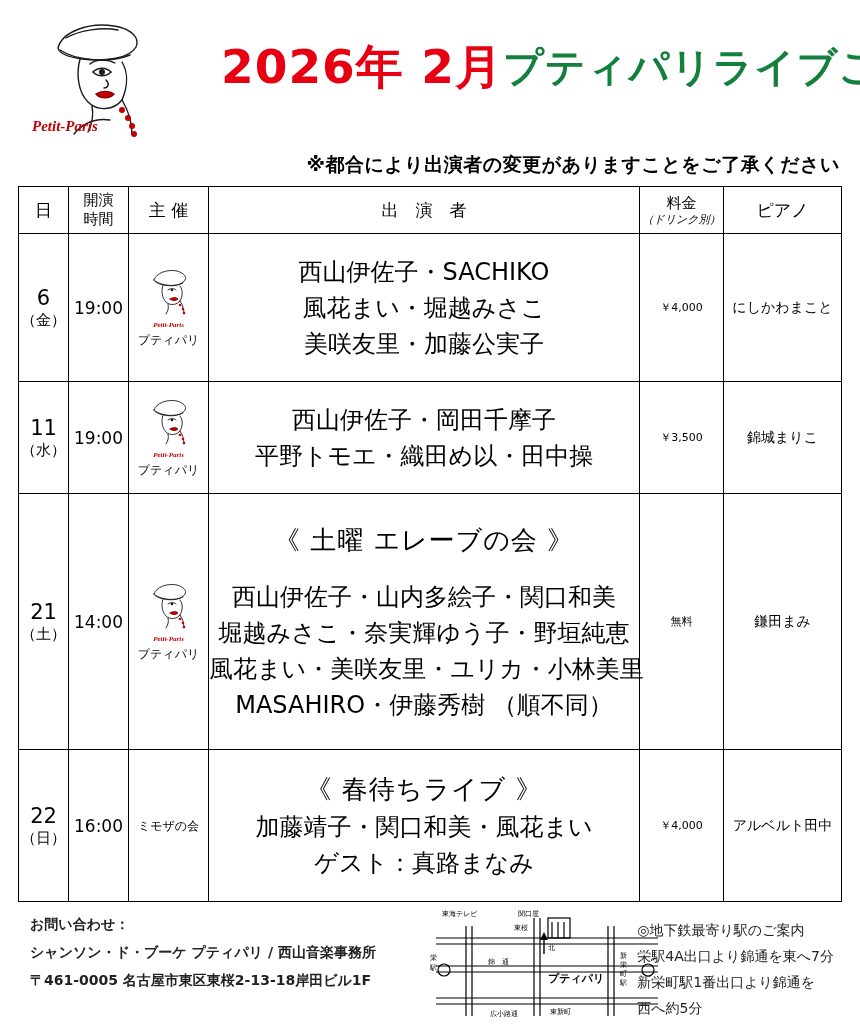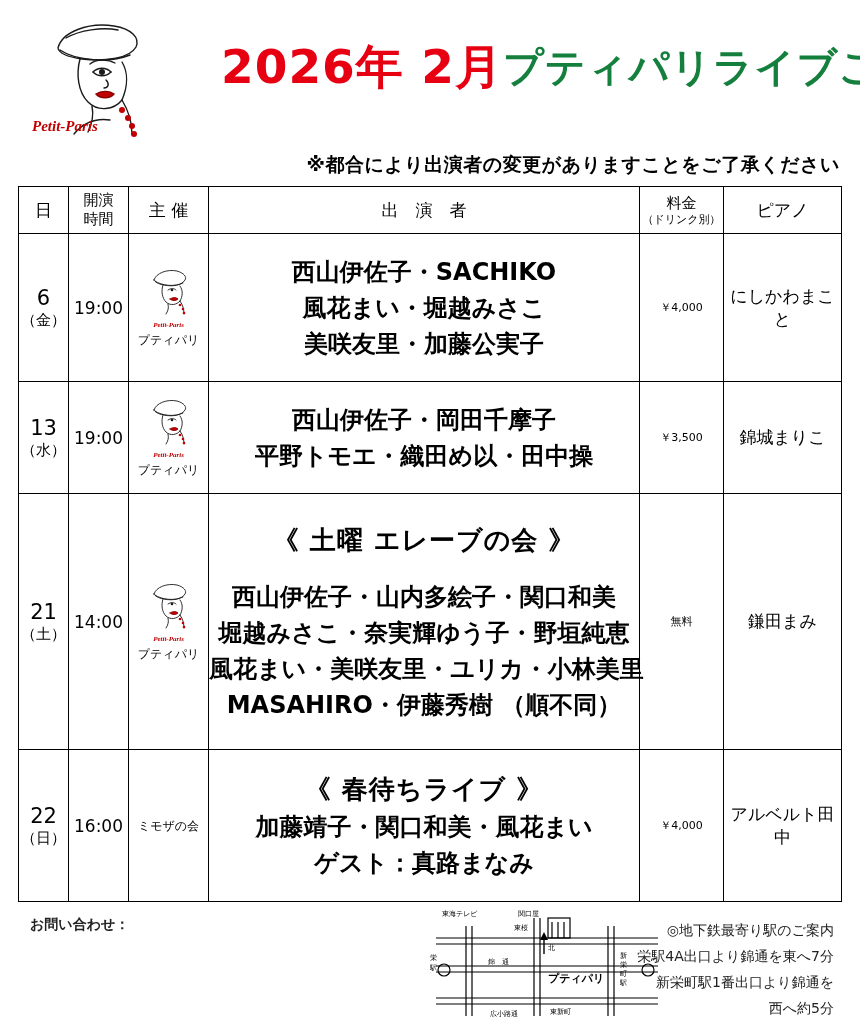--- a/index.html
+++ b/index.html
@@ -58,36 +58,36 @@
   table.sched td,table.sched th{
     border:1px solid #000;
     text-align:center;
     vertical-align:middle;
     font-family:"DejaVu Sans","Liberation Sans",sans-serif;
     padding:0;
   }
   thead th{
     height:46px;font-size:17px;font-weight:normal;
   }
-  thead th .small{display:block;font-size:11px;line-height:1.2;}
+  thead th .small{display:block;font-size:11px;line-height:1.2;font-style:italic;}
   thead th .two{display:block;font-size:15px;line-height:1.25;}
   .c-day{width:50px;}
   .c-time{width:60px;}
   .c-host{width:80px;}
   .c-perf{width:auto;}
   .c-fee{width:84px;}
   .c-piano{width:118px;}
 
   td.day{font-size:21px;line-height:1.25;}
   td.day .dow{font-size:15px;display:block;}
   td.time{font-size:17px;}
   td.fee{font-size:11px;}
-  td.piano{font-size:17px;}
+  td.piano{font-size:14px;}
   td.host{font-size:13px;}
-  td.perf{font-size:24px;line-height:1.5;font-weight:bold;}
+  td.perf{font-size:24px;line-height:1.5;font-weight:normal;}
   td.perf .line{display:block;white-space:nowrap;}
   td.perf .head{font-size:26px;display:block;letter-spacing:1px;}
   .r1{height:148px;}
   .r2{height:112px;}
   .r3{height:256px;}
   .r4{height:152px;}
   .perf-dense{font-size:23px;line-height:1.45;}
   .perf-dense .head{font-size:26px;margin-bottom:19px;}
 
   
@@ -107,21 +107,21 @@
     font-size:14px;line-height:2.0;
     font-family:"DejaVu Sans","Liberation Sans",sans-serif;
     font-weight:bold;
     color:#222;
   }
   .contact div{white-space:nowrap;}
   .access{
     position:absolute;right:26px;top:20px;
     font-size:14px;line-height:1.85;
     font-family:"DejaVu Sans","Liberation Sans",sans-serif;
-    text-align:right;
+    text-align:left;
     color:#222;
   }
   .map{
     position:absolute;left:380px;top:6px;width:250px;height:118px;margin-left:42px;
   }
   .map svg{display:block;}
 </style>
 </head>
 <body>
 
@@ -231,21 +231,21 @@
           <span class="line">西山伊佐子・SACHIKO</span>
           <span class="line">風花まい・堀越みさこ</span>
           <span class="line">美咲友里・加藤公実子</span>
         </td>
         <td class="fee">￥4,000</td>
         <td class="piano">にしかわまこと</td>
       </tr>
 
       <tr class="r2">
         <td class="day">
-          <span>13</span>
+          <span>11</span>
           <span class="dow">（水）</span>
         </td>
         <td class="time">19:00</td>
         <td class="host">
           <span class="minilogo">
             <svg width="46" height="48" viewBox="0 0 46 48" xmlns="http://www.w3.org/2000/svg">
               <g stroke="#1a1a1a" stroke-width="0.9" fill="none" stroke-linecap="round">
                 <path d="M8 13 C10 6 21 2 31 4 C38 6 41 10 39 13 C36 18 27 20 18 18 C12 17 9 15 8 13 Z"></path>
                 <path d="M9 14 C16 19 29 20 37 16"></path>
                 <path d="M17 18 C15 24 16 31 20 35 C24 39 31 38 34 34"></path>
@@ -333,20 +333,22 @@
         <td class="piano">アルベルト田中</td>
       </tr>
 
     </tbody>
   </table>
 
   <div class="footer">
 
     <div class="contact">
       <div>お問い合わせ：</div>
+      <div>シャンソン・ド・ブーケ プティパリ / 西山音楽事務所</div>
+      <div>〒461-0005  名古屋市東区東桜2-13-18岸田ビル1F</div>
     </div>
 
     <div class="map">
       <svg width="250" height="118" viewBox="0 0 250 118" xmlns="http://www.w3.org/2000/svg">
         <g stroke="#000" stroke-width="1.2" fill="none">
 
           <line x1="14" y1="34" x2="236" y2="34"></line>
           <line x1="14" y1="40" x2="236" y2="40"></line>
           <line x1="14" y1="62" x2="236" y2="62"></line>
           <line x1="14" y1="68" x2="236" y2="68"></line>

